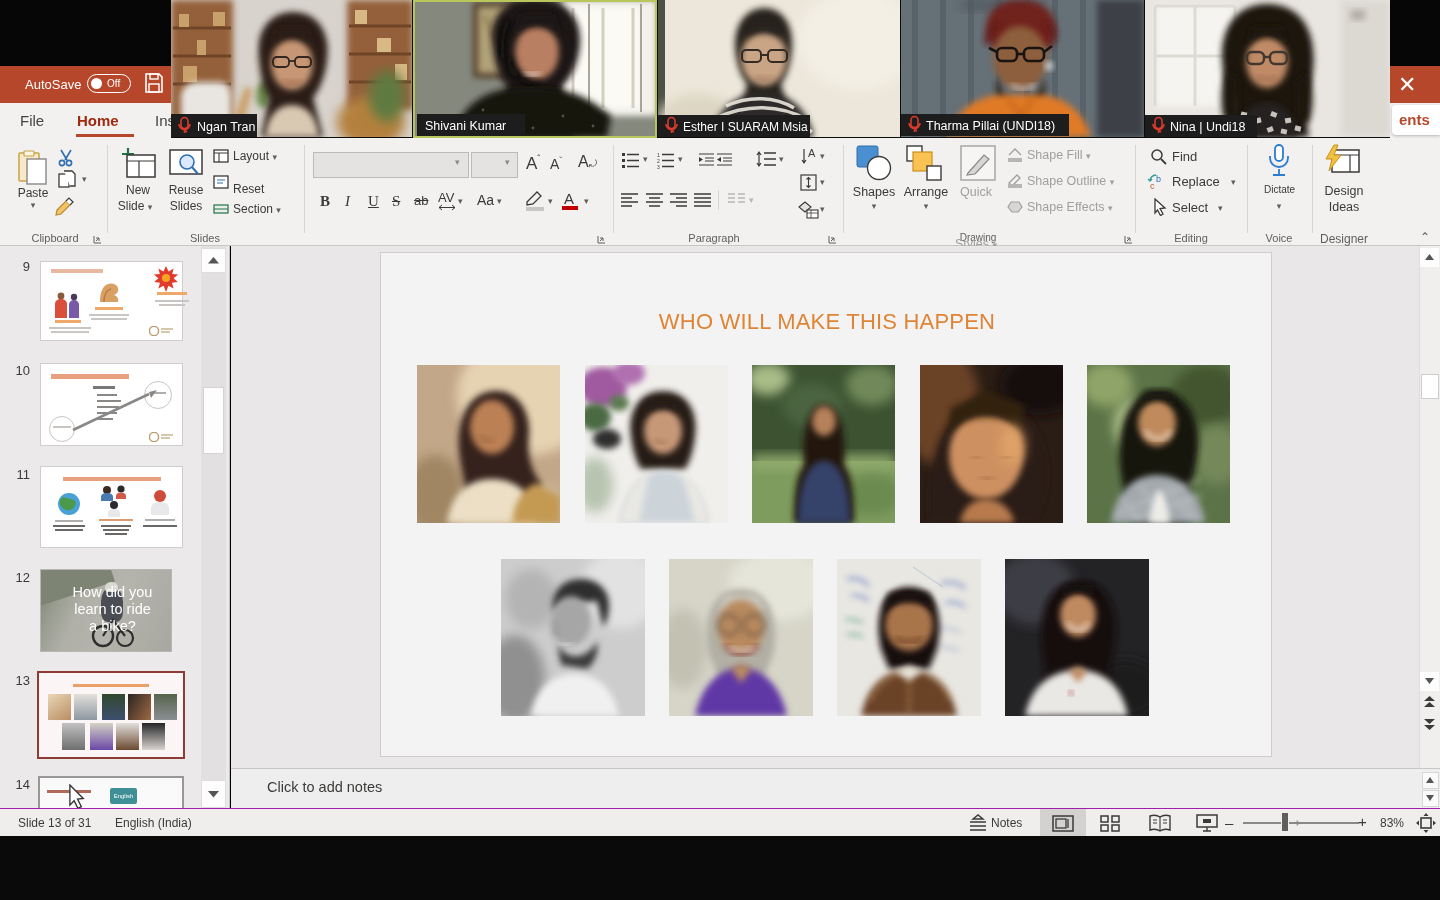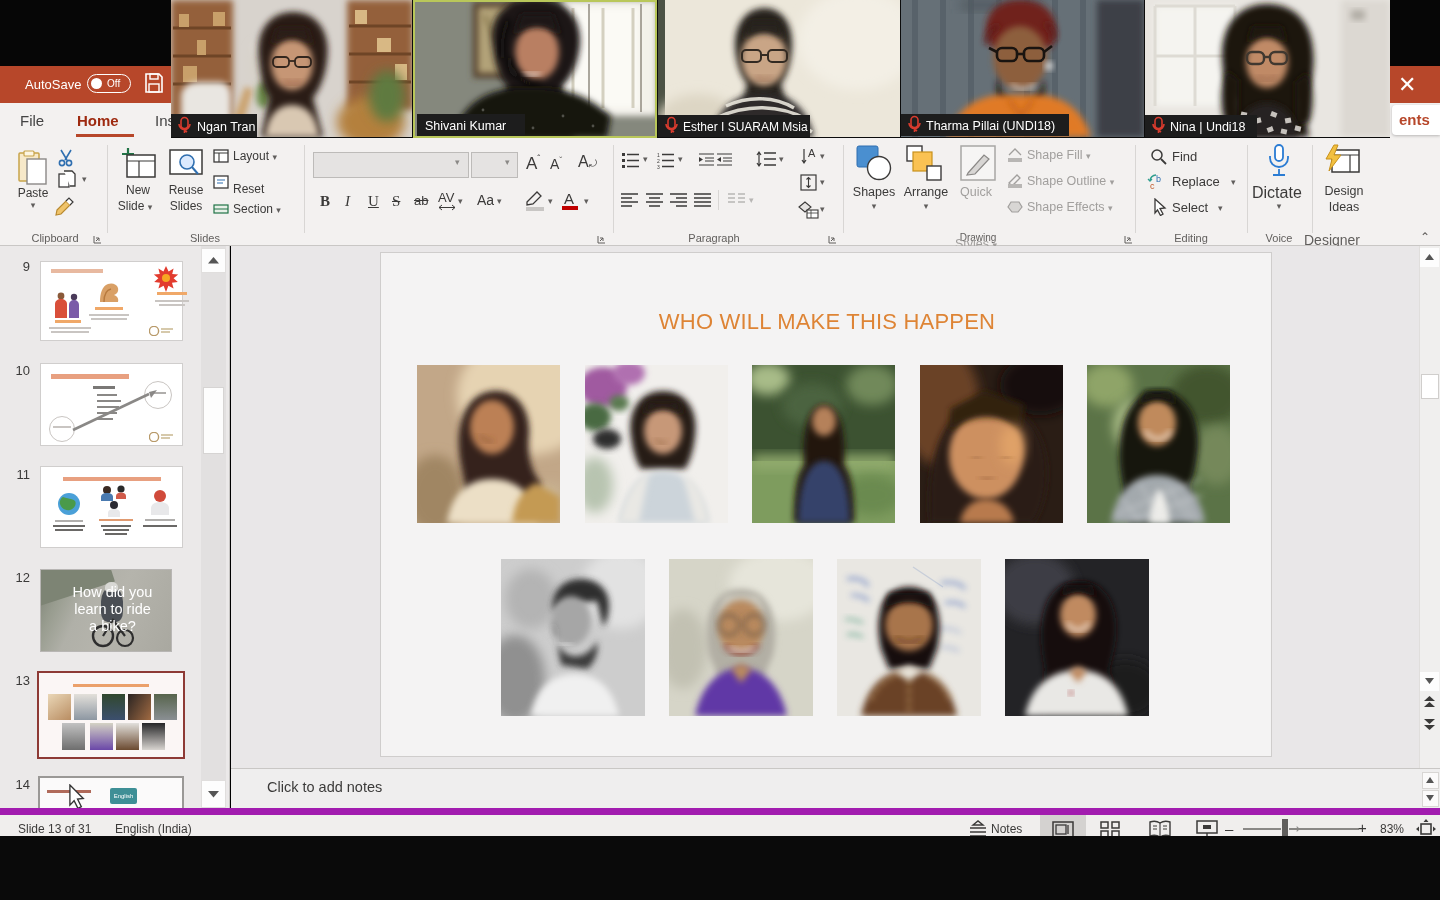--- a/index.html
+++ b/index.html
@@ -48,21 +48,21 @@
 <div class="abs" style="left:1247px;top:5px;width:1px;height:88px;background:#d8d6d4;"></div>
 <div class="abs" style="left:1312px;top:5px;width:1px;height:88px;background:#d8d6d4;"></div>
 
 <div class="abs" style="left:15px;top:92px;width:80px;text-align:center;font-size:11px;color:#605e5c;">Clipboard</div>
 <div class="abs" style="left:165px;top:92px;width:80px;text-align:center;font-size:11px;color:#605e5c;">Slides</div>
 <div class="abs" style="left:407px;top:92px;width:80px;text-align:center;font-size:11px;color:#605e5c;margin-top:30px;">Font</div>
 <div class="abs" style="left:674px;top:92px;width:80px;text-align:center;font-size:11px;color:#605e5c;">Paragraph</div>
 <div class="abs" style="left:938px;top:92px;width:80px;text-align:center;font-size:10px;color:#605e5c;">Drawing</div>
 <div class="abs" style="left:1151px;top:92px;width:80px;text-align:center;font-size:11px;color:#605e5c;">Editing</div>
 <div class="abs" style="left:1239px;top:92px;width:80px;text-align:center;font-size:11px;color:#605e5c;">Voice</div>
-<div class="abs" style="left:1304px;top:92px;width:80px;text-align:left;font-size:14px;color:#605e5c;">Designer</div>
+<div class="abs" style="left:1304px;top:92px;width:80px;text-align:center;font-size:12px;color:#605e5c;">Designer</div>
 
 <svg class="ic" style="left:93px;top:95px" width="9" height="9" viewBox="0 0 9 9">
       <path d="M1 1v7h7M3 3h3v3M6 3L3 6" stroke="#605e5c" stroke-width="1" fill="none"></path>
     </svg>
 <svg class="ic" style="left:597px;top:95px" width="9" height="9" viewBox="0 0 9 9">
       <path d="M1 1v7h7M3 3h3v3M6 3L3 6" stroke="#605e5c" stroke-width="1" fill="none"></path>
     </svg>
 <svg class="ic" style="left:828px;top:95px" width="9" height="9" viewBox="0 0 9 9">
       <path d="M1 1v7h7M3 3h3v3M6 3L3 6" stroke="#605e5c" stroke-width="1" fill="none"></path>
     </svg>
@@ -286,21 +286,21 @@
 <svg class="ic" style="left:1153px;top:58px" width="14" height="18" viewBox="0 0 14 18">
       <path d="M2 1l10 9-5 .5 3 5.5-2.5 1.5-3-5.5L2 15z" fill="#fff" stroke="#3b3a39" stroke-width="1.3"></path>
     </svg>
 <div class="abs" style="left:1172px;top:60px;font-size:13px;">Select</div>
 <div class="abs" style="left:1218px;top:63px;font-size:9px;color:#605e5c;">▾</div>
 
 <svg class="ic" style="left:1266px;top:4px" width="26" height="34" viewBox="0 0 26 34">
       <rect x="9" y="1" width="8" height="16" rx="4" fill="#fff" stroke="#2b7cd3" stroke-width="1.8"></rect>
       <path d="M4 12v2a9 9 0 0018 0v-2M13 25v6M7 31h12" fill="none" stroke="#2b7cd3" stroke-width="1.8"></path>
     </svg>
-<div class="abs" style="left:1252px;top:44px;width:55px;text-align:left;font-size:16px;">Dictate</div>
+<div class="abs" style="left:1252px;top:44px;width:55px;text-align:center;font-size:10px;">Dictate</div>
 <div class="abs" style="left:1272px;top:61px;width:14px;text-align:center;font-size:9px;color:#605e5c;">▾</div>
 
 <svg class="ic" style="left:1324px;top:4px" width="36" height="34" viewBox="0 0 36 34">
       <rect x="8" y="6" width="27" height="22" fill="#fff" stroke="#3b3a39" stroke-width="1.5"></rect>
       <path d="M8 11h27M26 11v17" stroke="#3b3a39" stroke-width="1.2"></path>
       <path d="M10 1L2 15h6l-3 12L17 11h-7l4-10z" fill="#f2c040" stroke="#c8911b" stroke-width="1"></path>
     </svg>
 <div class="abs" style="left:1316px;top:44px;width:56px;text-align:center;font-size:12.5px;">Design</div>
 <div class="abs" style="left:1316px;top:60px;width:56px;text-align:center;font-size:12.5px;">Ideas</div>
 </div>
@@ -568,21 +568,21 @@
  <path d="M20 157c6-30 26-46 53-46 26 0 44 16 50 46z" fill="#e9e8e5" filter="url(#b3)"></path>
  <path d="M64 112l9 12 9-12-9-5z" fill="#c08a60" filter="url(#b3)"></path>
  <path d="M62 64c3 5 7 7 11 7s8-2 11-7" stroke="#fff" stroke-width="2.6" fill="none" filter="url(#b3)" opacity=".9"></path>
  <circle cx="66" cy="134" r="2.4" fill="#a84040" filter="url(#b3)"></circle>
 </svg>
 </div>
 
 <div class="abs" style="left:231px;top:768px;width:1209px;height:40px;background:#efeeee;border-top:1px solid #c9c7c5;"></div>
 <div class="abs" style="left:267px;top:779px;font-size:14.5px;color:#3b3a39;">Click to add notes</div>
 
-<div id="status" class="abs" style="left:0;top:808px;width:1440px;height:28px;background:#f0eeed;border-top:7px solid #a21caf;font-size:12px;color:#3b3a39;">
+<div id="status" class="abs" style="left:0;top:808px;width:1440px;height:28px;background:#f0eeed;border-top:1px solid #a21caf;font-size:12px;color:#3b3a39;">
 <div class="abs" style="left:18px;top:7px;">Slide 13 of 31</div>
 <div class="abs" style="left:115px;top:7px;">English (India)</div>
 <svg class="ic" style="left:968px;top:5px" width="20" height="18" viewBox="0 0 20 18">
       <path d="M2 8h16M2 12h16M2 16h16" stroke="#3b3a39" stroke-width="1.6"></path>
       <path d="M5 5l5-4 5 4z" fill="none" stroke="#3b3a39" stroke-width="1.4"></path>
     </svg>
 <div class="abs" style="left:991px;top:7px;">Notes</div>
 <div class="abs" style="left:1040px;top:0;width:46px;height:28px;background:#d4d2d0;"></div>
 <svg class="ic" style="left:1052px;top:6px" width="22" height="17" viewBox="0 0 22 17">
       <rect x="1" y="1" width="20" height="15" fill="none" stroke="#3b3a39" stroke-width="1.5"></rect>

